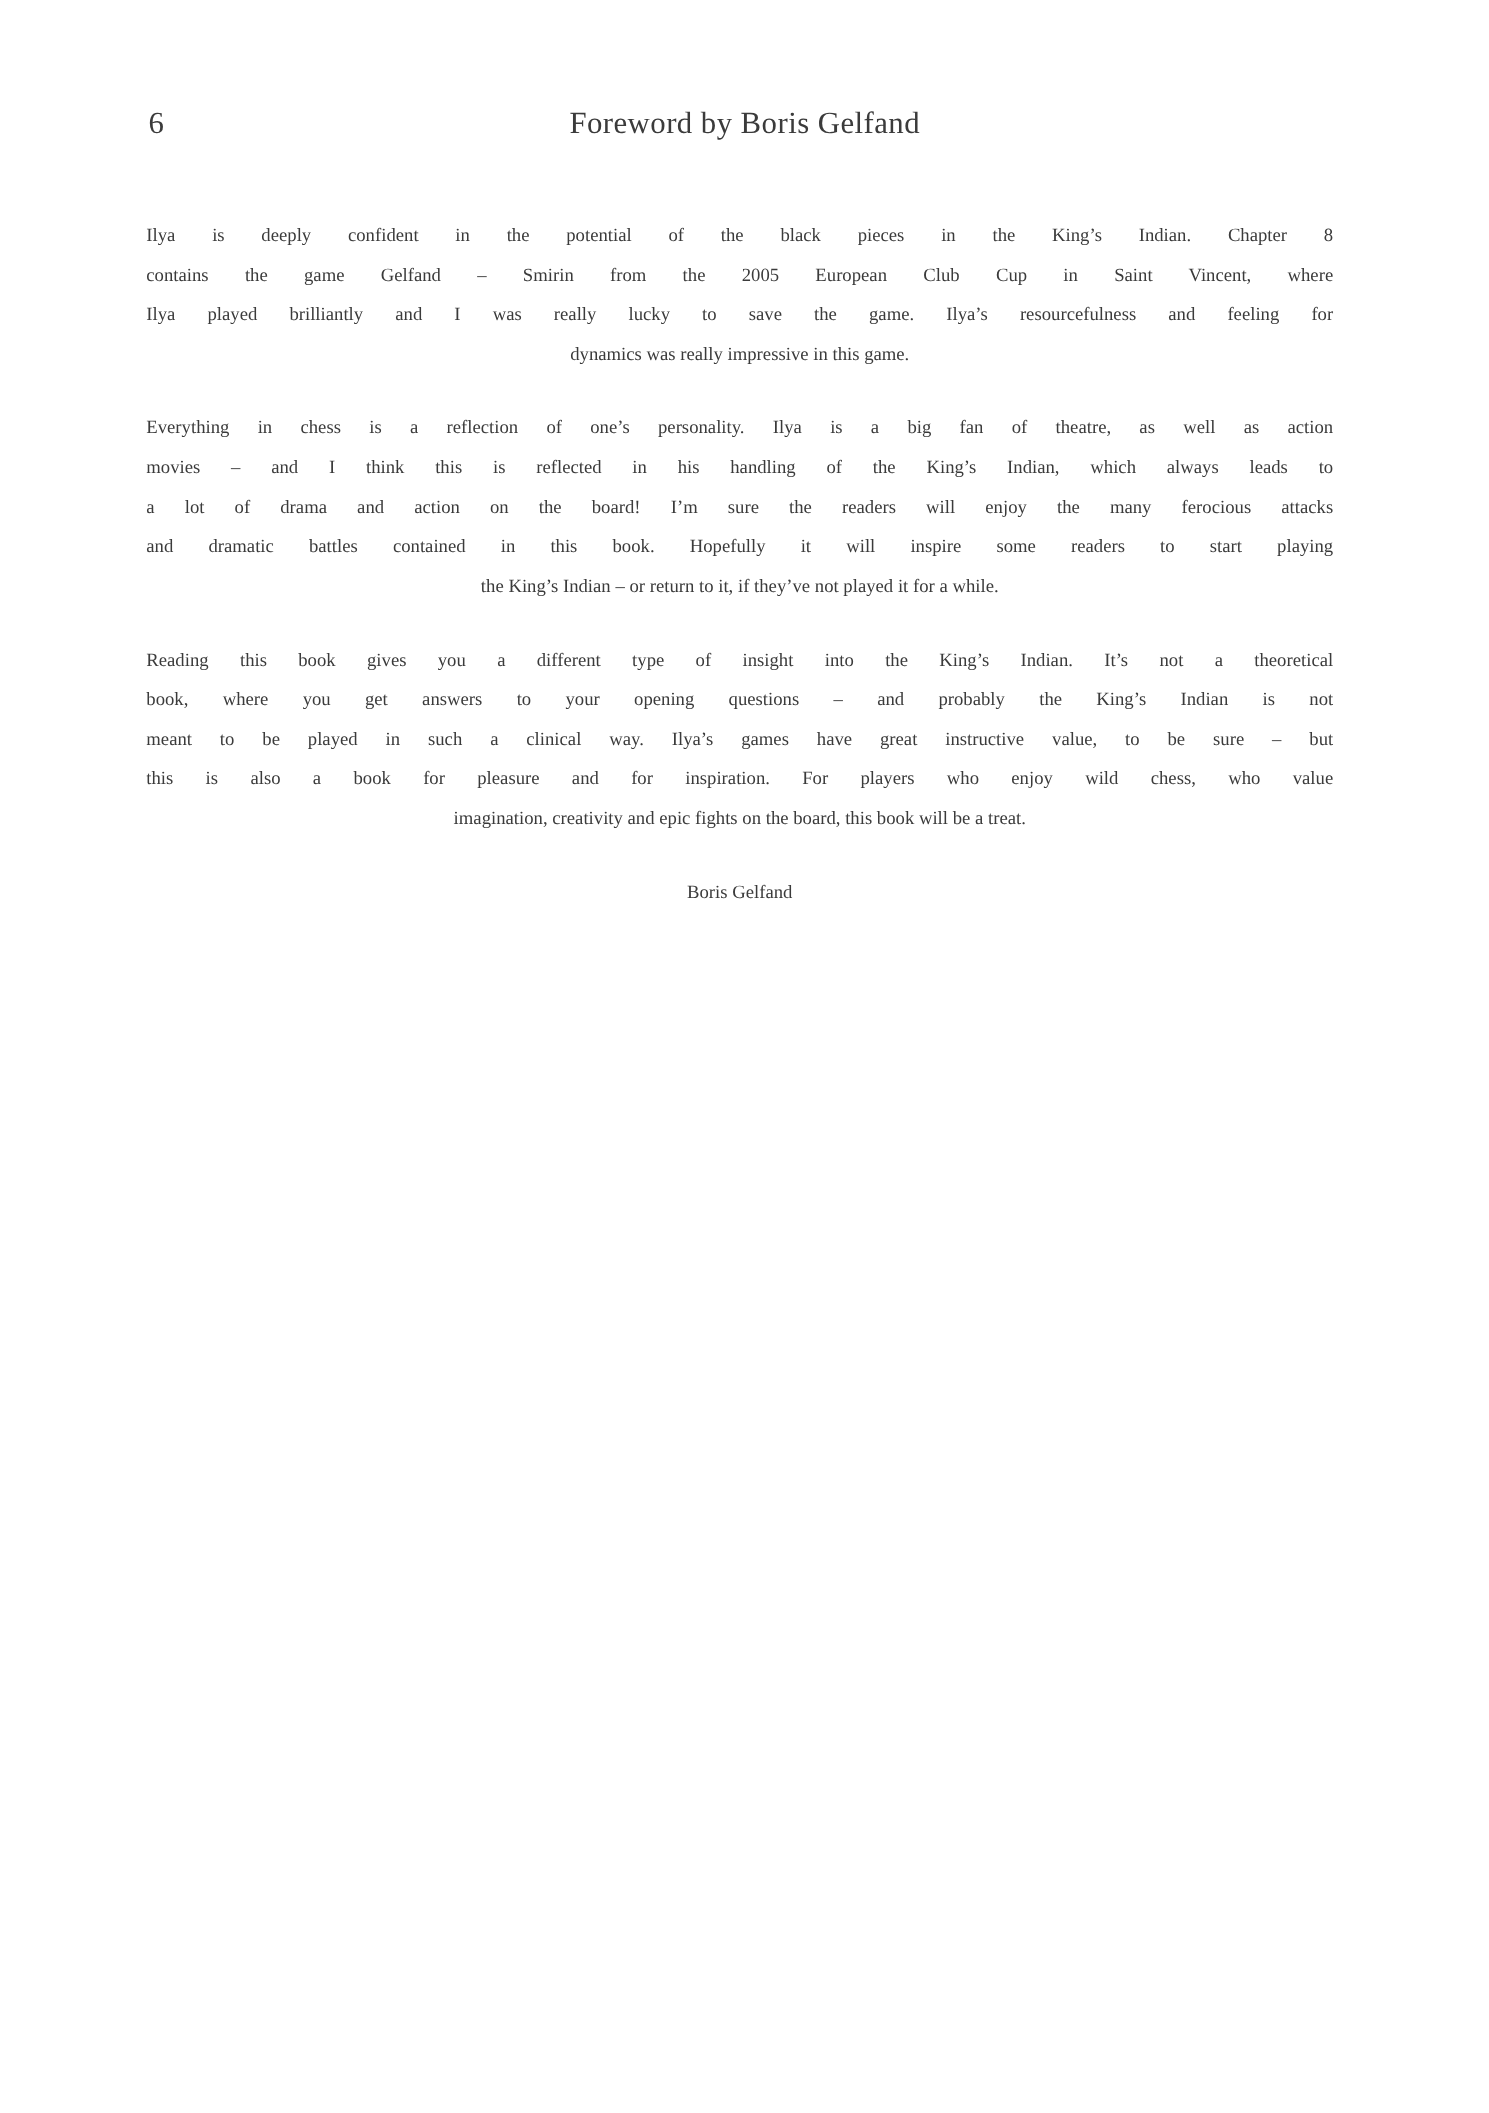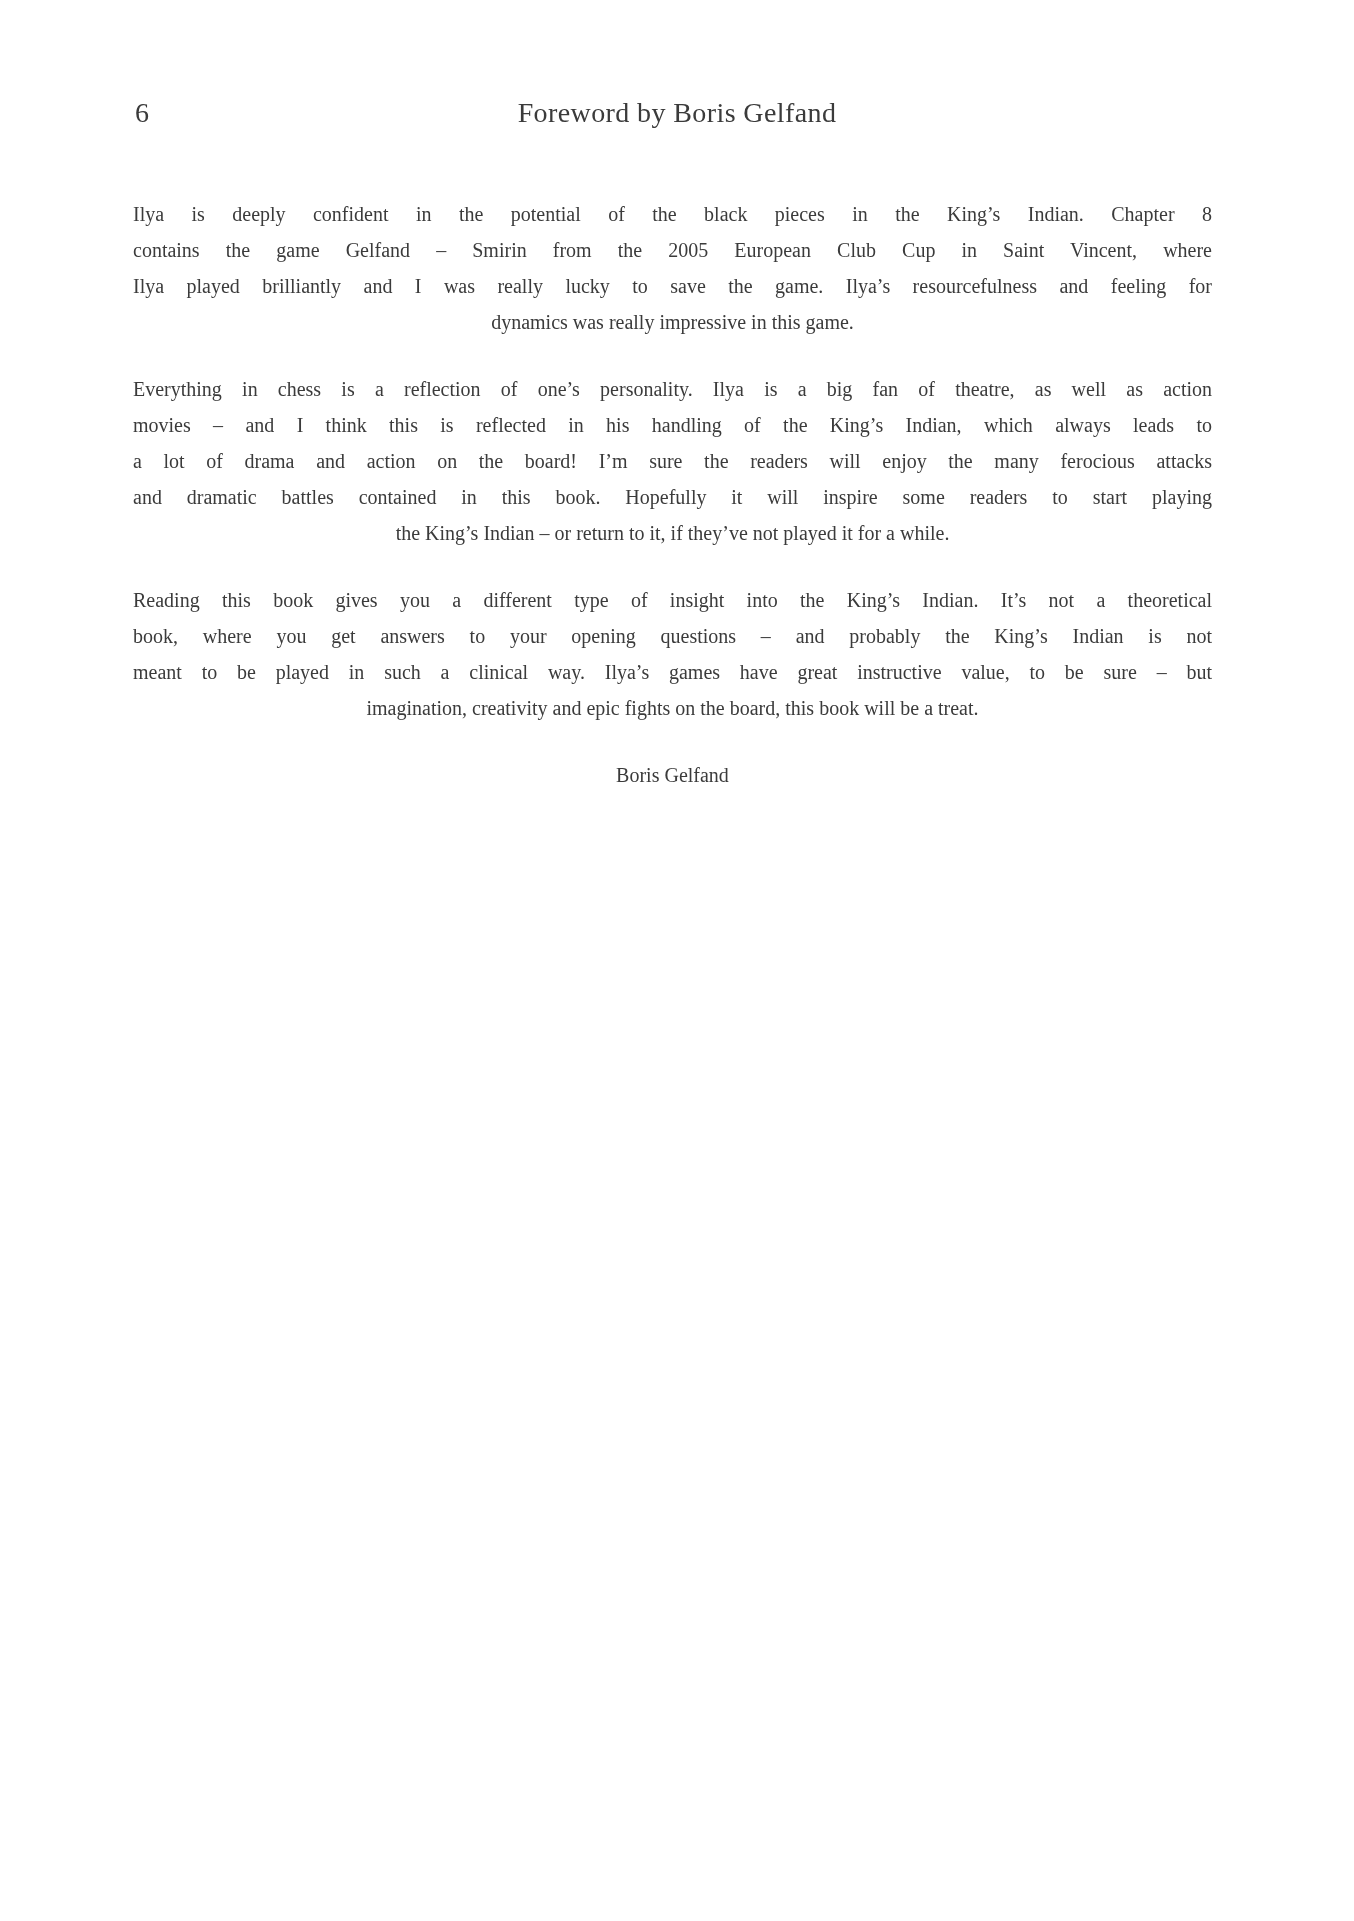--- a/index.html
+++ b/index.html
@@ -31,21 +31,21 @@
     top: 0;
     left: 135px;
     font-size: 28px;
     line-height: 34px;
   }
   .text-block {
     position: absolute;
     top: 196px;
     left: 133px;
     width: 1079px;
-    font-size: 20px;
+    font-size: 17px;
     line-height: 36px;
     text-justify: inter-word;
   }
   .para {
     margin: 0 0 31px 0;
   }
   .ln {
     height: 36px;
     overflow: hidden;
   }
@@ -84,20 +84,21 @@
       <div class="ln j">movies – and I think this is reflected in his handling of the King’s Indian, which always leads to</div>
       <div class="ln j">a lot of drama and action on the board! I’m sure the readers will enjoy the many ferocious attacks</div>
       <div class="ln j">and dramatic battles contained in this book. Hopefully it will inspire some readers to start playing</div>
       <div class="ln l">the King’s Indian – or return to it, if they’ve not played it for a while.</div>
     </div>
 
     <div class="para">
       <div class="ln j">Reading this book gives you a different type of insight into the King’s Indian. It’s not a theoretical</div>
       <div class="ln j">book, where you get answers to your opening questions – and probably the King’s Indian is not</div>
       <div class="ln j">meant to be played in such a clinical way. Ilya’s games have great instructive value, to be sure – but</div>
+      <div class="ln j">this is also a book for pleasure and for inspiration. For players who enjoy wild chess, who value</div>
       <div class="ln l">imagination, creativity and epic fights on the board, this book will be a treat.</div>
     </div>
 
     <div class="signature">
       <div class="ln l">Boris Gelfand</div>
     </div>
 
   </div>
 
 </div>

